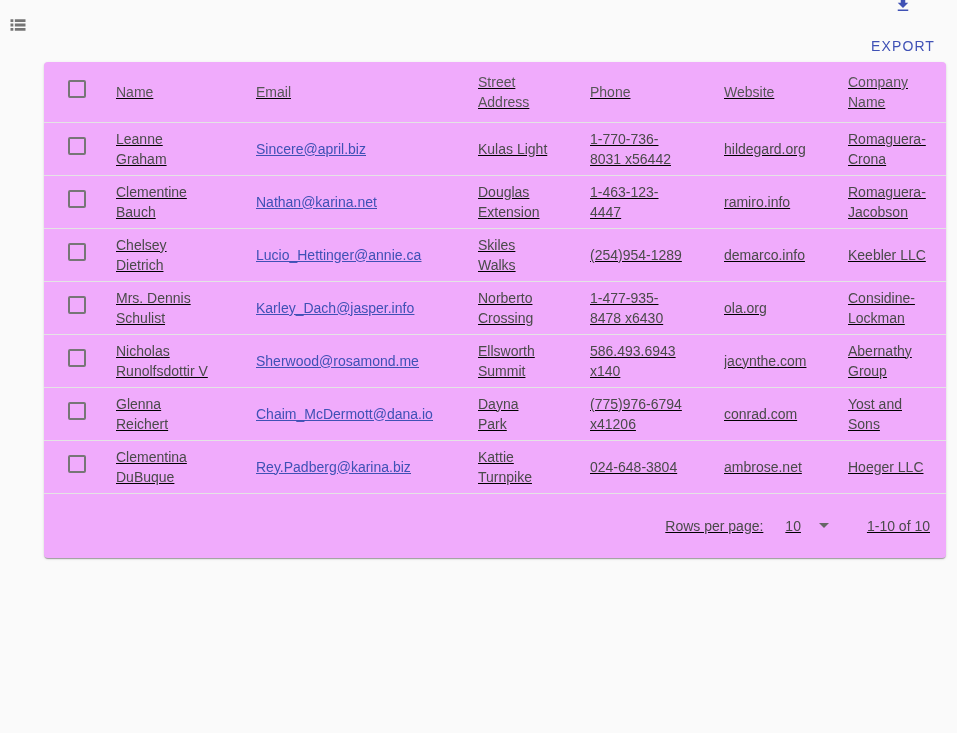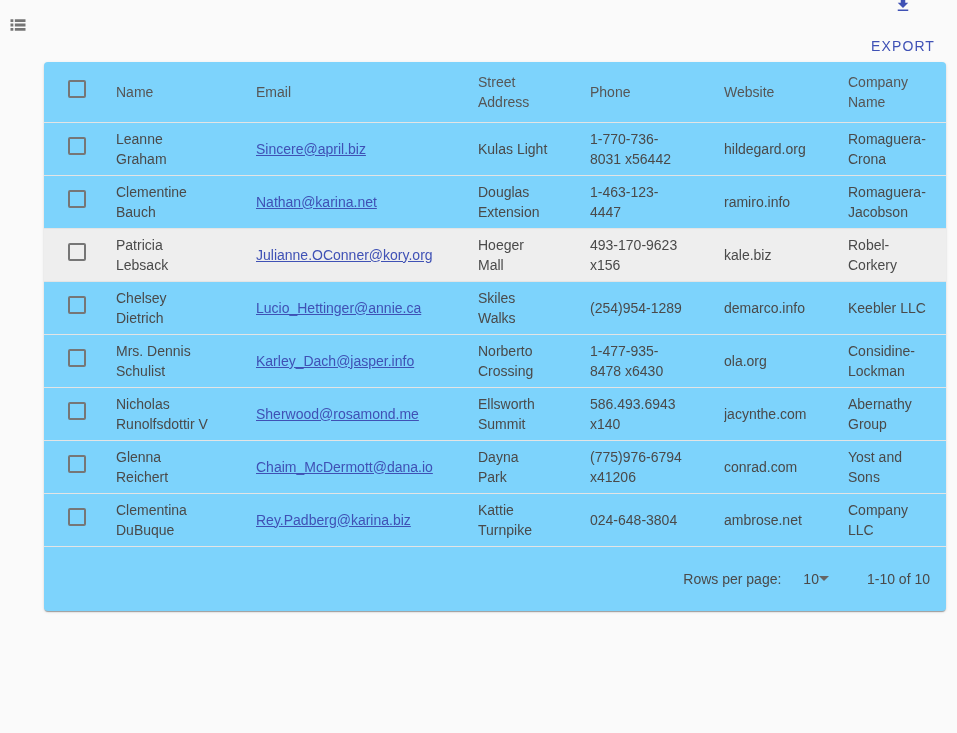--- a/index.html
+++ b/index.html
@@ -19,24 +19,25 @@
   .icon-btn { background: none; border: none; padding: 0; cursor: pointer; line-height: 0; }
   .export-btn {
     background: none; border: none; cursor: pointer;
     display: flex; align-items: center; gap: 24px;
     color: #3f51b5; font-size: 14px; font-weight: 500;
     letter-spacing: 1.1px; font-family: inherit; flex-direction: column;
   }
   
   .card {
     margin: 16px 11px 0 44px;
-    background: #7dd3fc;
+    background: #f0abfc;
     border-radius: 4px;
     box-shadow: 0 2px 1px -1px rgba(0,0,0,.2), 0 1px 1px 0 rgba(0,0,0,.14), 0 1px 3px 0 rgba(0,0,0,.12);
     overflow: hidden;
+    text-decoration: underline;
   }
   table {
     width: 100%;
     border-collapse: collapse;
     table-layout: fixed;
   }
   th, td {
     text-align: left;
     vertical-align: middle;
     font-size: 14px;
@@ -64,21 +65,21 @@
   }
   a.email { color: #3f51b5; text-decoration: underline; margin-top: 28px; }
   
   .tfooter {
     height: 64px;
     display: flex; align-items: center; justify-content: flex-end;
     font-size: 14px; color: #4a4a4a;
     padding-right: 16px;
   }
   .rpp {
-    display: inline-flex; align-items: center; gap: 0;
+    display: inline-flex; align-items: center; gap: 18px;
     margin-left: 22px; cursor: pointer;
   }
   .caret {
     width: 0; height: 0;
     border-left: 5px solid transparent;
     border-right: 5px solid transparent;
     border-top: 5px solid #666666;
     display: inline-block;
   }
   .range { margin-left: 38px; }
@@ -145,33 +146,20 @@
 Bauch</td>
     <td><a href="#" class="email">Nathan@karina.net</a></td>
     <td>Douglas
 Extension</td>
     <td>1-463-123-
 4447</td>
     <td>ramiro.info</td>
     <td>Romaguera-
 Jacobson</td>
   </tr>
-        <tr class="highlight">
-    <td class="cb-cell"><span class="checkbox"></span></td>
-    <td>Patricia
-Lebsack</td>
-    <td><a href="#" class="email">Julianne.OConner@kory.org</a></td>
-    <td>Hoeger
-Mall</td>
-    <td>493-170-9623
-x156</td>
-    <td>kale.biz</td>
-    <td>Robel-
-Corkery</td>
-  </tr>
         <tr>
     <td class="cb-cell"><span class="checkbox"></span></td>
     <td>Chelsey
 Dietrich</td>
     <td><a href="#" class="email">Lucio_Hettinger@annie.ca</a></td>
     <td>Skiles
 Walks</td>
     <td>(254)954-1289</td>
     <td>demarco.info</td>
     <td>Keebler LLC</td>
@@ -217,21 +205,21 @@
   </tr>
         <tr>
     <td class="cb-cell"><span class="checkbox"></span></td>
     <td>Clementina
 DuBuque</td>
     <td><a href="#" class="email">Rey.Padberg@karina.biz</a></td>
     <td>Kattie
 Turnpike</td>
     <td>024-648-3804</td>
     <td>ambrose.net</td>
-    <td>Company LLC</td>
+    <td>Hoeger LLC</td>
   </tr>
       </tbody>
   </table>
 
   <div class="tfooter">
     <span>Rows per page:</span>
     <span class="rpp">
       <span>10</span>
       <span class="caret"></span>
     </span>

